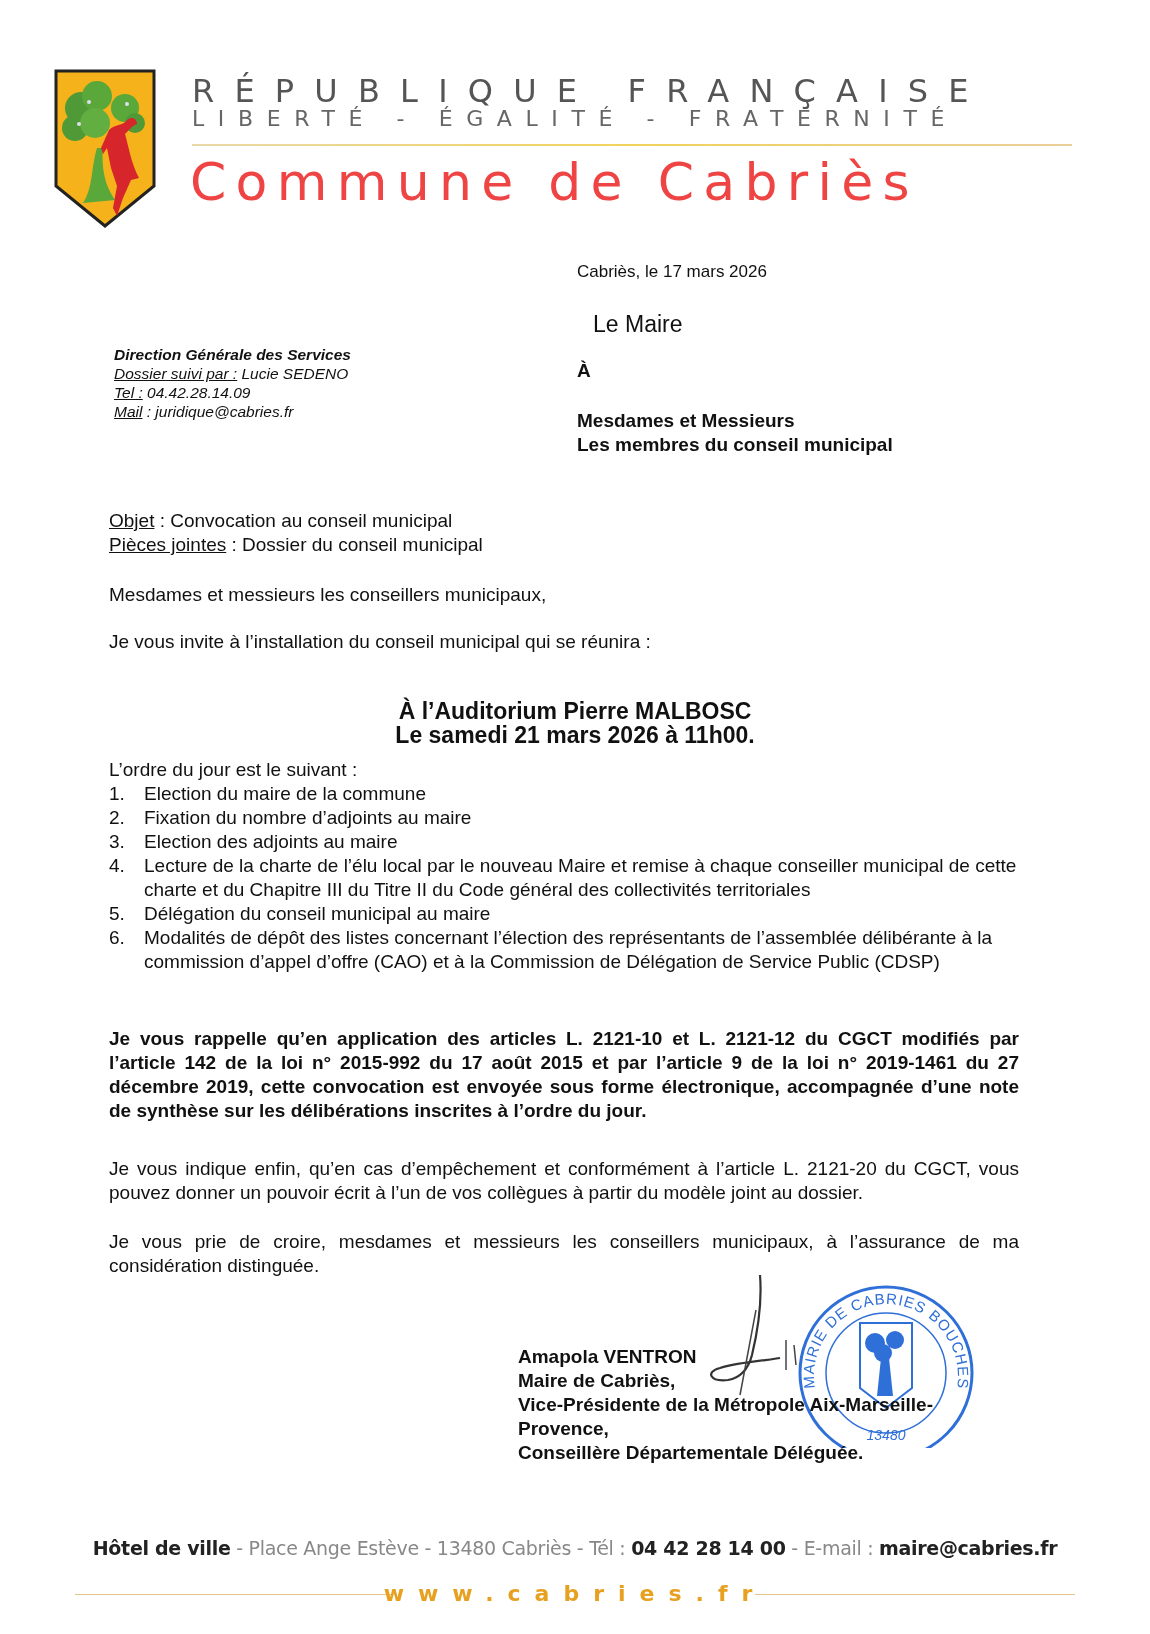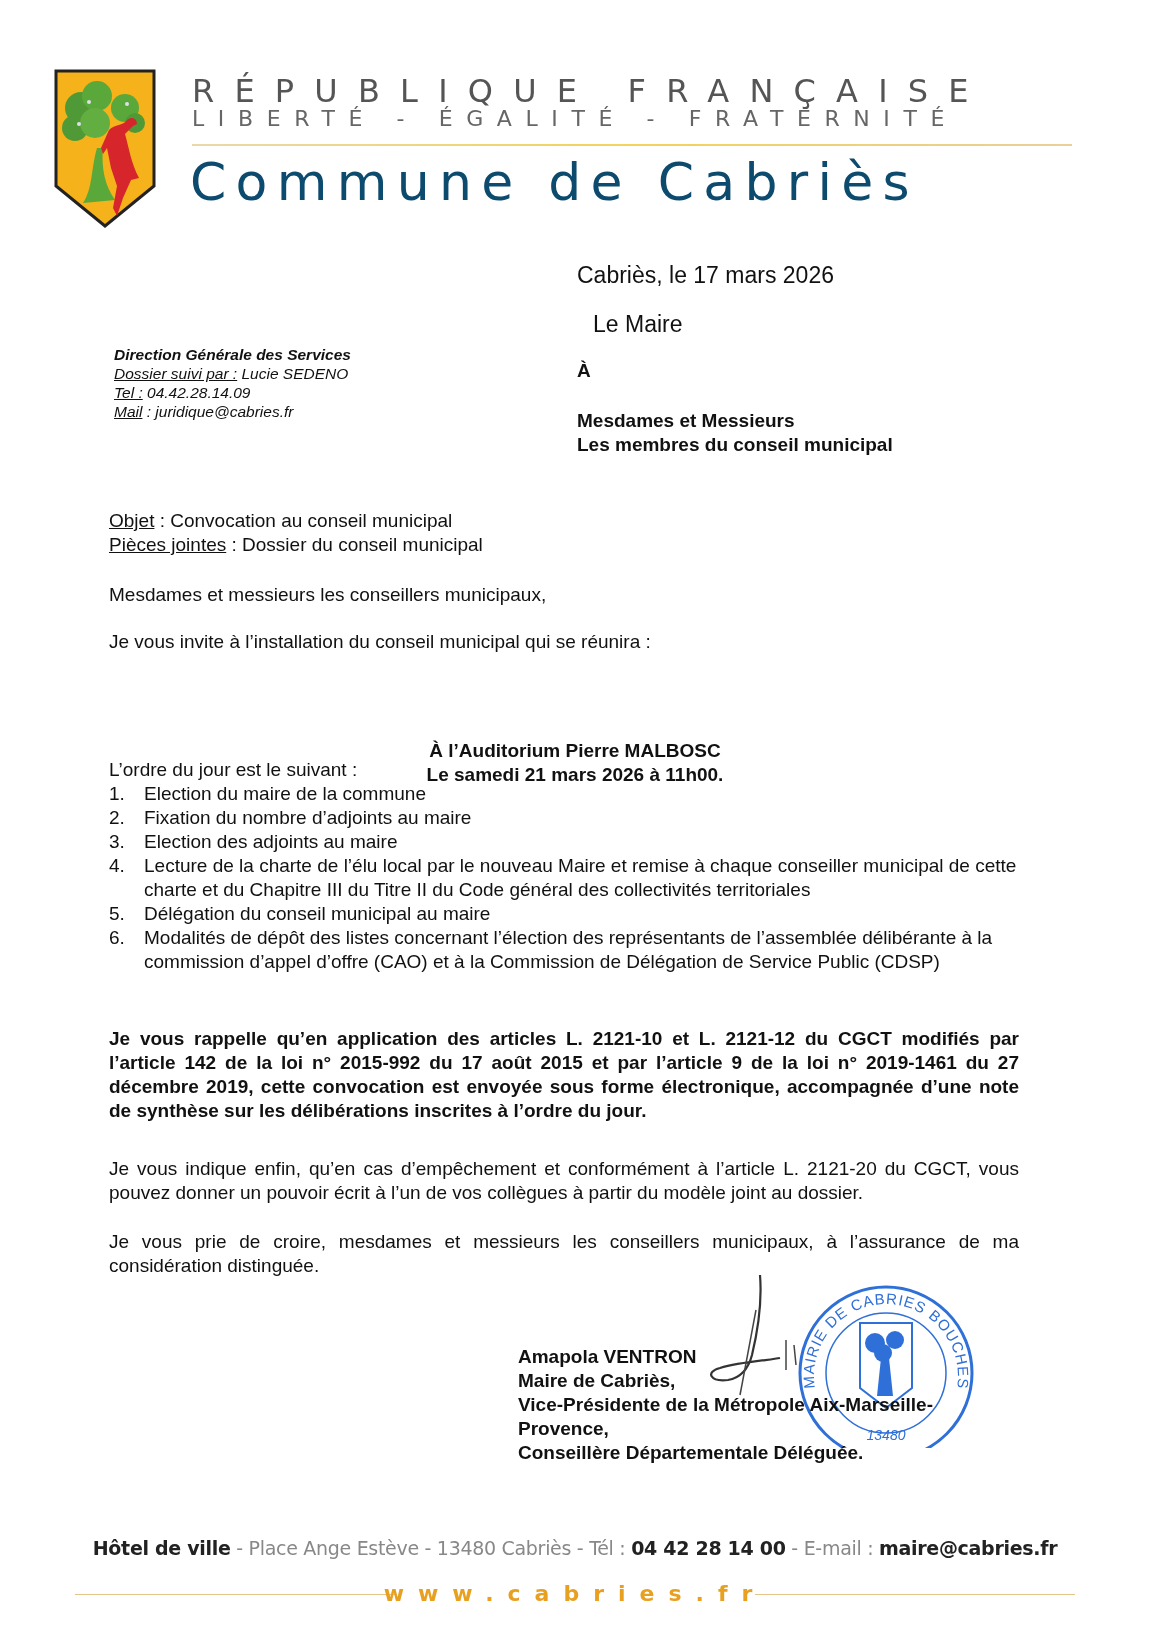--- a/index.html
+++ b/index.html
@@ -6,39 +6,39 @@
   body { width: 1150px; height: 1634px; position: relative; overflow: hidden;
          font-family: "Liberation Sans", sans-serif; color: #111; }
   .abs { position: absolute; }
 
   
   #crest { left: 53px; top: 68px; width: 104px; height: 162px; }
   .rf { left: 192px; top: 72px; font-size: 32px; letter-spacing: 20.2px; color: #555; font-family: "DejaVu Sans", sans-serif; font-weight: normal; white-space: nowrap; }
   .motto { left: 192px; top: 106px; font-size: 22px; letter-spacing: 13.6px; color: #666; font-family: "DejaVu Sans", sans-serif; white-space: nowrap; }
   .header-rule { left: 192px; top: 144px; width: 880px; height: 2px;
                  background: linear-gradient(90deg, #e9d9a9 0%, #f2d35b 50%, #e9cf9a 100%); }
-  .commune { left: 190px; top: 152px; font-size: 52px; letter-spacing: 9.3px; color: #0c4a6e; font-family: "DejaVu Sans", sans-serif; font-weight: normal; white-space: nowrap; }
+  .commune { left: 190px; top: 152px; font-size: 52px; letter-spacing: 9.3px; color: #ef4444; font-family: "DejaVu Sans", sans-serif; font-weight: normal; white-space: nowrap; }
 
   
   .sender { left: 114px; top: 345px; font-size: 15.5px; font-style: italic; line-height: 19px; }
   .sender .b { font-weight: bold; }
   .u { text-decoration: underline; }
 
   
-  .date { left: 577px; top: 262px; font-size: 23px; }
+  .date { left: 577px; top: 262px; font-size: 17px; }
   .from { left: 577px; top: 311px; font-size: 23px; font-weight: normal; margin-left: 16px; }
   .to { left: 577px; top: 360px; font-size: 19px; font-weight: bold; }
   .dest { left: 577px; top: 409px; font-size: 19px; font-weight: bold; line-height: 24px; }
 
   
   .object { left: 109px; top: 509px; font-size: 19px; font-weight: normal; line-height: 24px; }
 
   
   .p { left: 109px; font-size: 19px; line-height: 24px; width: 910px; text-align: justify; }
-  .center { left: 0; width: 1150px; text-align: center; font-size: 19px; font-weight: bold; line-height: 24px; margin-top: 40px; }
+  .center { left: 0; width: 1150px; text-align: center; font-size: 23px; font-weight: bold; line-height: 24px; }
   .agenda { left: 109px; top: 782px; font-size: 19px; line-height: 24px; width: 920px; }
   .agenda ol { margin: 0; padding: 0; list-style: none; }
   .agenda li { position: relative; padding-left: 35px; }
   .agenda li .n { position: absolute; left: 0; top: 0; }
 
   
   .sig { left: 518px; top: 1345px; font-size: 19px; font-weight: bold; line-height: 24px; z-index: 2; }
   #stamp { left: 785px; top: 1278px; width: 200px; height: 170px; z-index: 1; }
   #signature { left: 700px; top: 1270px; width: 140px; height: 130px; z-index: 3; }
 

